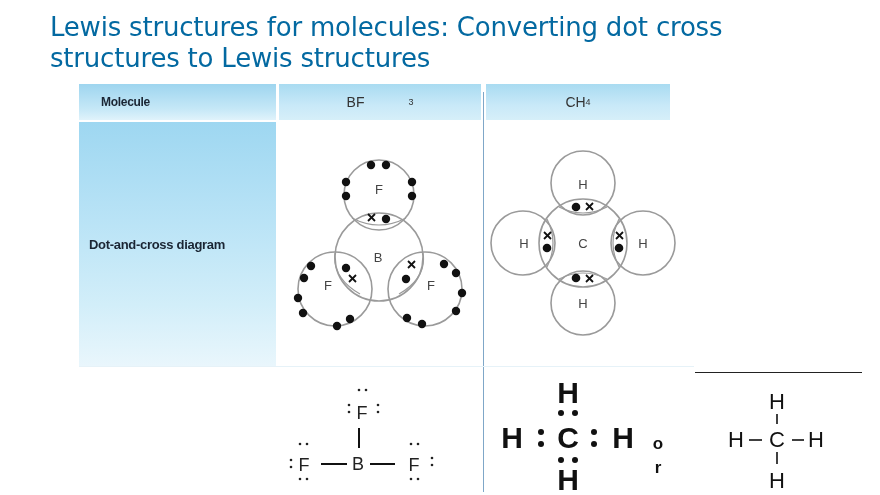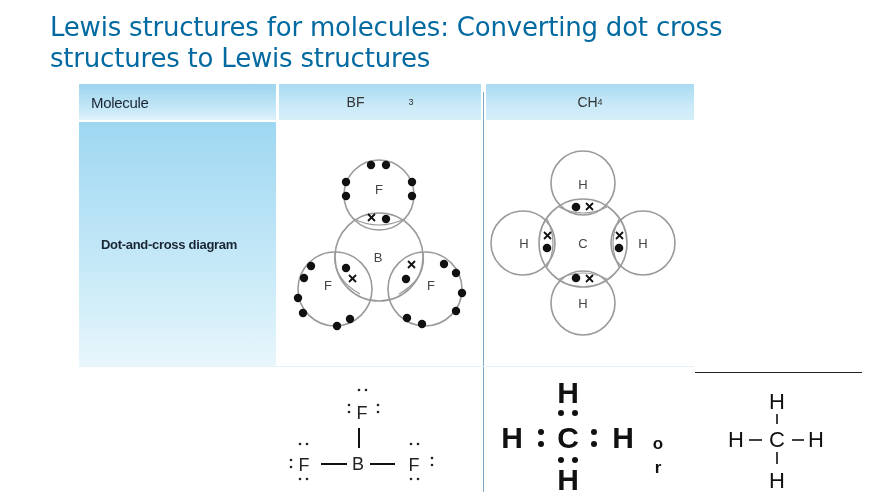--- a/index.html
+++ b/index.html
@@ -12,30 +12,30 @@
     color: #0369a1; letter-spacing: -0.2px;
   }
 
   .cell { position: absolute; }
   .hdr {
     top: 84px; height: 36px;
     background: linear-gradient(180deg, #a9dbf1 0%, #c9e9f8 60%, #d6eff9 100%);
     font-family: "Liberation Sans", sans-serif; font-size: 14px; color: #333;
     display: flex; align-items: center;
   }
-  .hdr-molecule { left: 79px; width: 197px; padding-left: 12px; font-weight: normal; color: #1a2533; font-size: 15px; letter-spacing: -0.3px;
+  .hdr-molecule { left: 79px; width: 197px; padding-left: 22px; font-weight: bold; color: #1a2533; font-size: 12px; letter-spacing: -0.3px;
     background: linear-gradient(180deg, #9ed5ef 0%, #c6e8f7 70%, #e0f3fb 100%); }
   .hdr-bf3 { left: 279px; width: 202px; justify-content: center; gap: 44px; }
-  .hdr-ch4 { left: 486px; width: 208px; justify-content: center; }
+  .hdr-ch4 { left: 486px; width: 184px; justify-content: center; }
   .hdr sub { font-size: 9px; vertical-align: -3px; }
 
   .row-label {
     left: 79px; top: 122px; width: 197px; height: 244px;
     background: linear-gradient(180deg, #9ed7f1 0%, #b9e3f6 40%, #d2eef9 75%, #e9f6fc 100%);
-    display: flex; align-items: center; padding-left: 22px;
+    display: flex; align-items: center; padding-left: 10px;
     font-family: "Liberation Sans", sans-serif; font-weight: bold; font-size: 13px; color: #1a2533; letter-spacing: -0.3px;
   }
   .col-divider { left: 483px; top: 92px; width: 1px; height: 400px; background: #7fa7c8; }
   .row-bottom-line { left: 79px; top: 366px; width: 615px; height: 1px; background: #e6f2f8; }
   .top-right-line { left: 695px; top: 372px; width: 167px; height: 1px; background: #222; }
 
   svg text { font-family: "Liberation Sans", sans-serif; }
   .diag { position: absolute; }
 
   .lewis-bf3 { left: 280px; top: 372px; width: 200px; height: 123px; }

